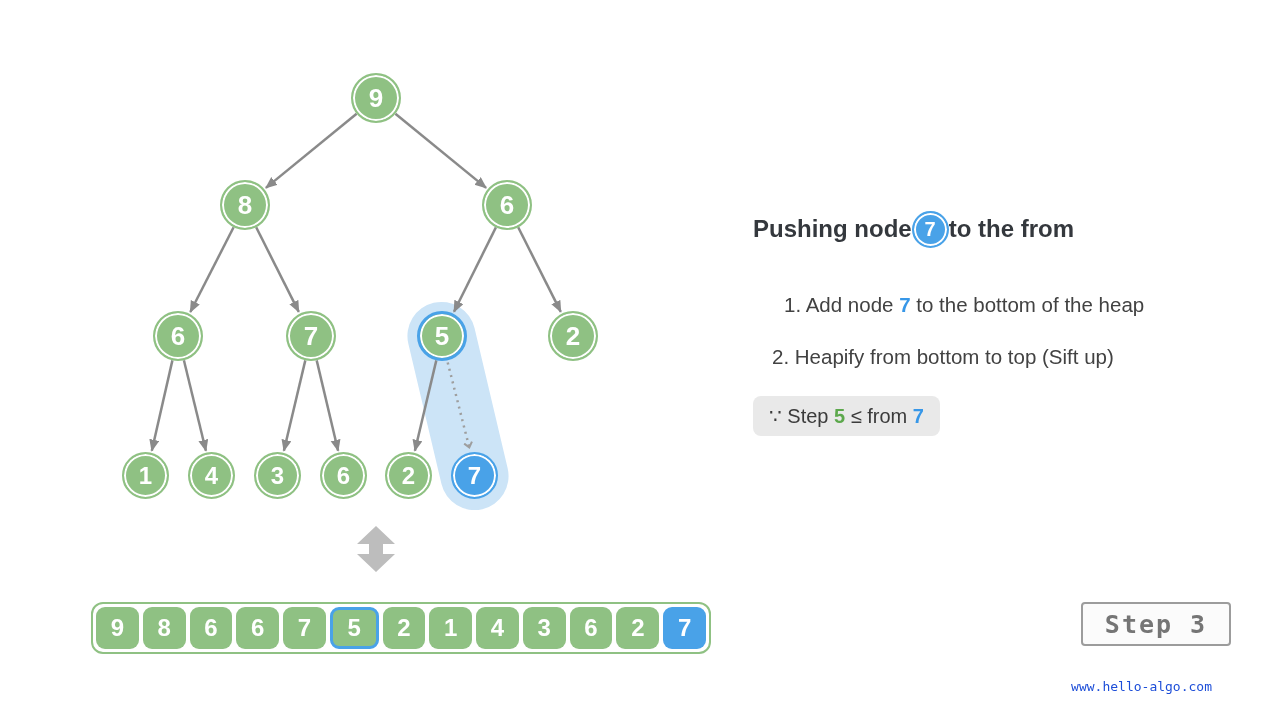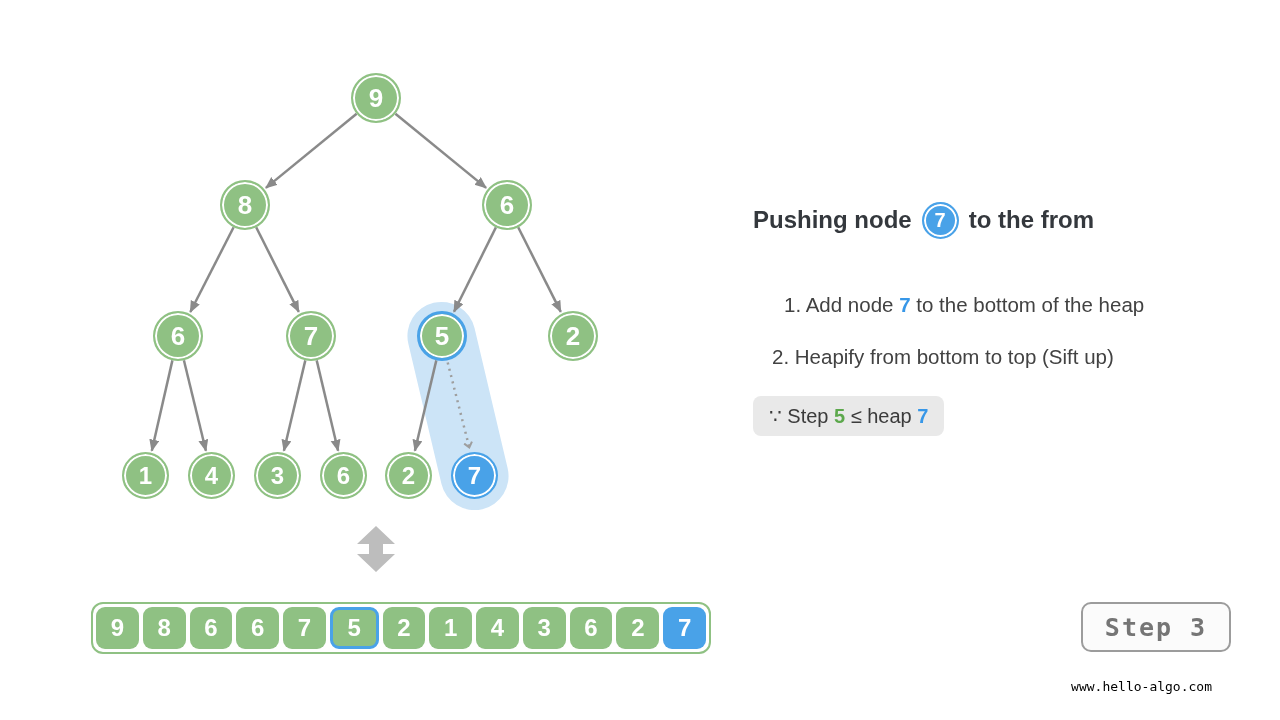--- a/index.html
+++ b/index.html
@@ -37,22 +37,22 @@
   .cell {
     flex:1; border-radius:9px; background:#8FC183; color:#ffffff;
     font-weight:bold; font-size:24px;
     display:flex; align-items:center; justify-content:center;
   }
   .cell.focus { border:3px solid #49A2E8; }
   .cell.blue  { background:#49A2E8; }
 
   
   .title-row {
-    position:absolute; left:753px; top:198px; height:44px;
-    display:flex; align-items:center; gap:10px;
+    position:absolute; left:753px; top:207px; height:44px;
+    display:flex; align-items:center; 
     font-size:24px; font-weight:bold; color:#34383D;
   }
   .title-node-circle {
     width:37px; height:37px; border-radius:50%;
     background:#49A2E8; border:2px solid #49A2E8;
     box-shadow: inset 0 0 0 2px #ffffff;
     color:#ffffff; font-size:20px; font-weight:bold;
     display:flex; align-items:center; justify-content:center;
   }
   .step-line {
@@ -64,29 +64,29 @@
   .inline-blue  { color:#3797E8; font-weight:bold; }
   .inline-green { color:#5CA84C; font-weight:bold; }
   .note-box {
     position:absolute; left:753px; top:396px;
     background:#E9E9E9; border-radius:8px; padding:8px 16px;
     font-size:20px; color:#3B3B3B; white-space:pre-wrap;
   }
 
   
   .step-button {
-    position:absolute; left:1081px; top:602px; width:150px; height:50px;
-    border:2px solid #9C9C9C; border-radius:10px; background:#FBFBFB;
+    position:absolute; left:1081px; top:602px; width:150px; height:44px;
+    border:2px solid #9C9C9C; border-radius:4px; background:#FBFBFB;
     display:flex; align-items:center; justify-content:center;
     font-family:"DejaVu Sans Mono", monospace; font-weight:bold;
     font-size:25px; color:#757575; letter-spacing:2px;
   }
   .watermark {
     position:absolute; left:1040px; top:679px; width:172px; text-align:right;
-    font-family:"DejaVu Sans Mono", monospace; font-size:13px; color:#000000;
+    font-family:"DejaVu Sans Mono", monospace; font-size:13px; color:#1d4ed8;
   }
 </style>
 </head>
 <body>
 
 <div id="canvas">
 
   <div class="capsule"></div>
 
   <svg id="edges" width="1280" height="720" viewBox="0 0 1280 720">
@@ -148,21 +148,21 @@
   <div class="title-row">
     <span>Pushing node</span>
     <span class="title-node-circle">7</span>
     <span>to the from</span>
   </div>
 
   <div class="step-line first"><span>1. </span><span>Add node </span><span class="inline-blue">7</span><span> to the bottom of the heap</span></div>
 
   <div class="step-line second"><span>2. </span><span>Heapify from bottom to top (Sift up)</span></div>
 
-  <div class="note-box"><span>∵</span><span> Step </span><span class="inline-green">5</span><span> ≤ heap </span><span class="inline-blue">7</span></div>
+  <div class="note-box"><span>∵</span><span> Step </span><span class="inline-green">5</span><span> ≤ from </span><span class="inline-blue">7</span></div>
 
   <div class="step-button">
     <span>Step 3</span>
   </div>
 
   <div class="watermark">www.hello-algo.com</div>
 
 </div>
 
 </body></html>

